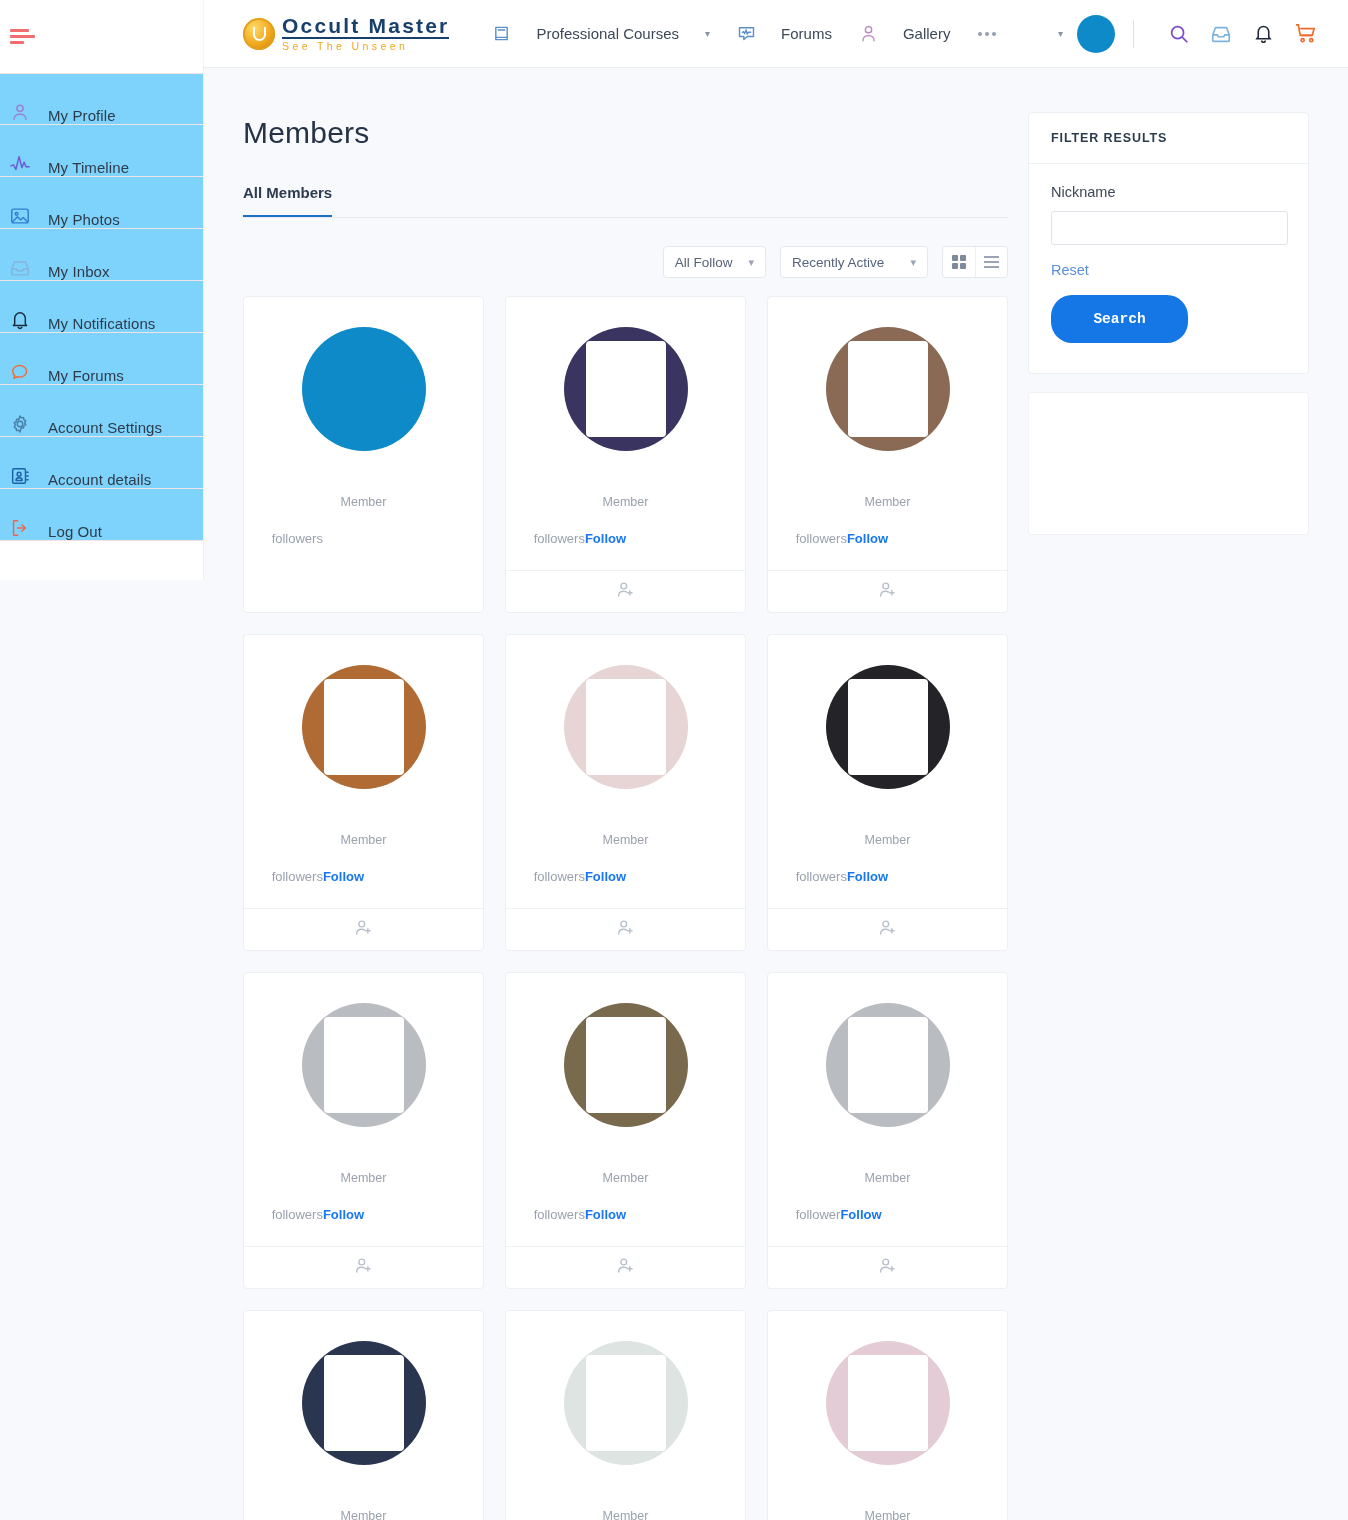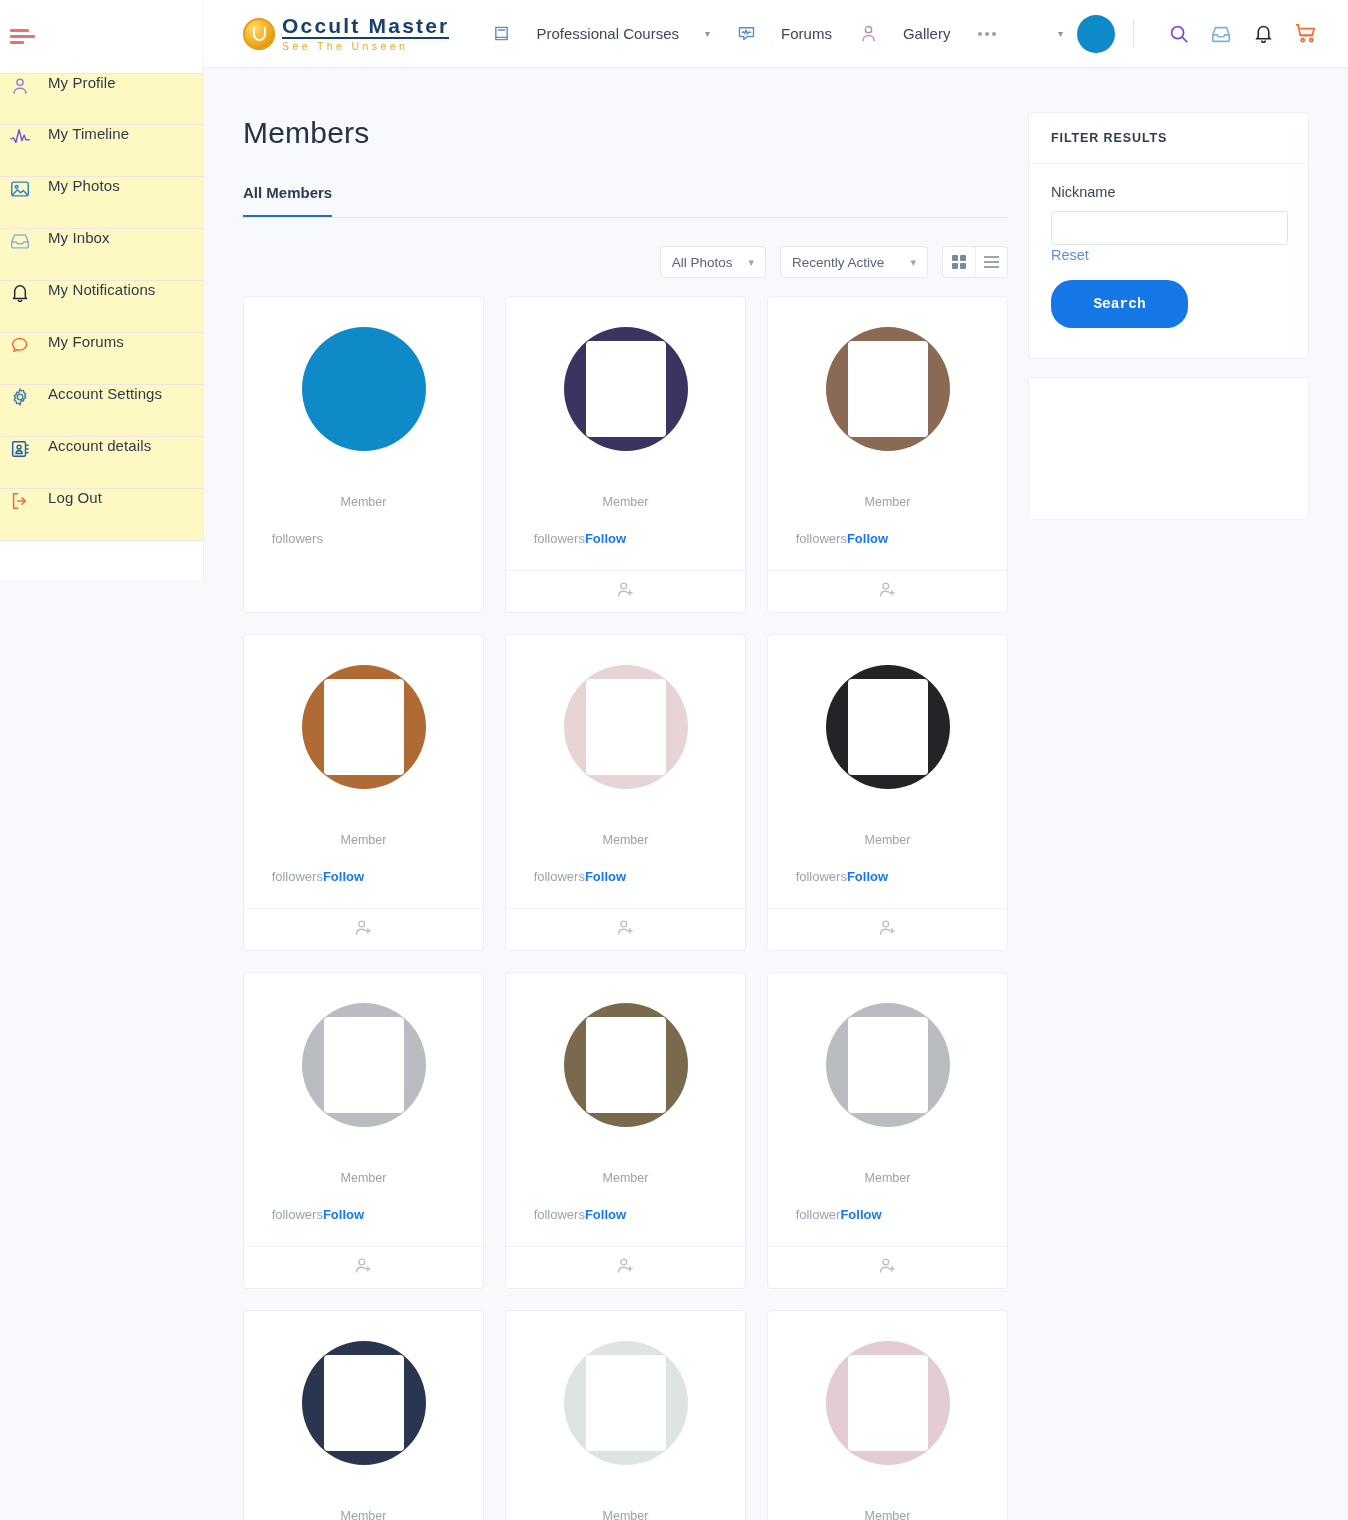--- a/index.html
+++ b/index.html
@@ -29,23 +29,23 @@
   .hamburger { width: 26px; height: 20px; position: relative; cursor: pointer; }
   .hamburger i {
     position: absolute; left: 0; height: 3px; border-radius: 1px;
     background: #f26d6d; display: block;
   }
   .hamburger i:nth-child(1) { top: 2px;  width: 19px; }
   .hamburger i:nth-child(2) { top: 8px;  width: 25px; }
   .hamburger i:nth-child(3) { top: 14px; width: 14px; }
 
   .side-item {
-    height: 52px; display: flex; align-items: flex-start;
+    height: 52px; display: flex; align-items: flex-end;
     padding-left: 8px; gap: 16px;
-    background: #fef9c3;
+    background: #7dd3fc;
     border-top: 1px solid #f0e3e3;
     border-bottom: 1px solid #f0e3e3;
     cursor: pointer;
     position: relative;
   }
   .side-item + .side-item { border-top: none; }
   .side-ico { width: 24px; height: 24px; display: flex; align-items: center; justify-content: center; flex: none; }
   .side-label { font-size: 15px; color: #2f3a4a; letter-spacing: .1px; }
 
   
@@ -168,21 +168,21 @@
     padding: 18px 22px; font-size: 12.5px; font-weight: bold; color: #2d3b4e;
     letter-spacing: .9px; border-bottom: 1px solid #eef1f5;
   }
   #filter-body { padding: 20px 22px 30px 22px; }
   #nick-label { font-size: 14.5px; color: #3d4757; }
   #nick-input {
     margin-top: 11px; width: 237px; height: 34px; border: 1px solid #dfe3e9; border-radius: 3px;
     padding: 0 10px; font-size: 14px; font-family: "Liberation Sans", sans-serif; color: #2d3b4e;
     background: #fff; outline: none;
   }
-  #reset-link { display: inline-block; margin-top: 2px; font-size: 14.5px; color: #5a8fe0; cursor: pointer; }
+  #reset-link { display: inline-block; margin-top: 17px; font-size: 14.5px; color: #5a8fe0; cursor: pointer; }
   #search-btn {
     margin-top: 16px; width: 137px; height: 48px; border: none; border-radius: 21px;
     background: #1577e6; color: #fff; font-size: 14.5px; font-weight: bold;
     font-family: Liberation Mono, monospace; cursor: pointer;
   }
   #rail-empty { margin-top: 18px; height: 143px; background: #fff; border: 1px solid #f0f2f5; border-radius: 3px; }
 </style>
 </head>
 <body>
 
@@ -376,21 +376,21 @@
     </div>
 
     <div id="tabs">
       <span id="tab-all">All Members</span>
     </div>
 
     <div id="grid-wrap">
 
       <div id="toolbar">
         <div class="selectbox">
-          <span>All Photos</span>
+          <span>All Follow</span>
           <span class="caret">▾</span>
         </div>
         <div class="selectbox" style="min-width:148px;justify-content:space-between">
           <span>Recently Active</span>
           <span class="caret">▾</span>
         </div>
         <div id="viewtoggle">
           <div class="vt">
             <span class="gridglyph">
                 <i></i>

